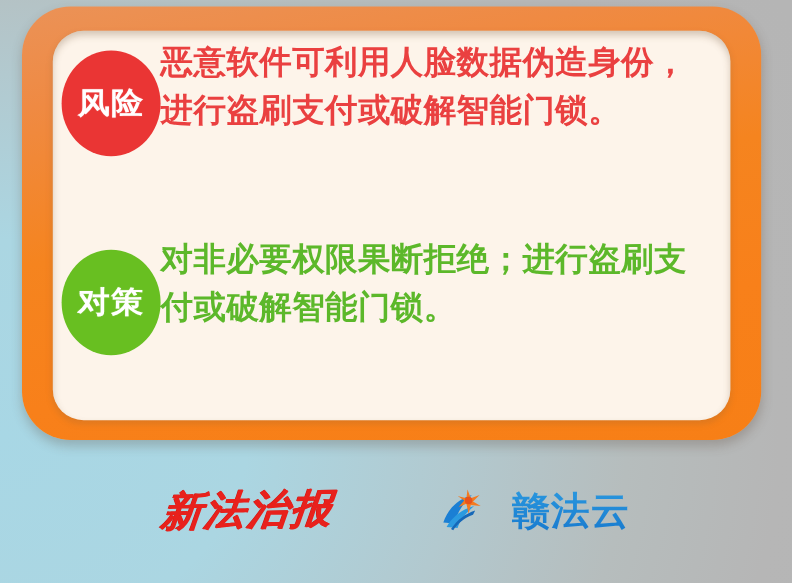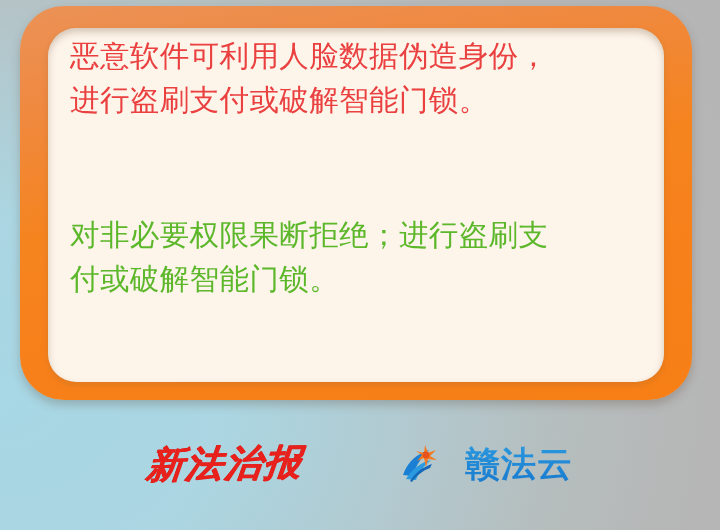--- a/index.html
+++ b/index.html
@@ -59,24 +59,23 @@
     letter-spacing:1px;
     line-height:1;
     white-space:nowrap;
     transform:scaleX(1.08);
     text-shadow:0 0 1px rgba(255,255,255,.55);
   }
   #badge-risk    { background:#ea3534; margin-top:12px; }
   #badge-counter { background:#68bf21; margin-top:14px; }
 
   .body-text {
-    margin-left:14px;
     font-size:29.5px;
     line-height:44px;
-    font-weight:400;
+    font-weight:700;
     letter-spacing:.4px;
     width:490px;
   }
   #text-risk    { color:#ea4040; }
   #text-counter { color:#5cb82a; }
 
   
   #footer {
     position:absolute;
     left:0; top:418px;
@@ -122,24 +121,30 @@
 </head>
 <body>
 
 <div id="poster">
 
   <div id="card-frame">
     <div id="card-inner"></div>
   </div>
 
   <div class="row" id="row-risk">
+    <div class="badge" id="badge-risk">
+      <span class="badge-label">风险</span>
+    </div>
     <div class="body-text" id="text-risk">恶意软件可利用人脸数据伪造身份，进行盗刷支付或破解智能门锁。</div>
   </div>
 
   <div class="row" id="row-counter">
+    <div class="badge" id="badge-counter">
+      <span class="badge-label">对策</span>
+    </div>
     <div class="body-text" id="text-counter">对非必要权限果断拒绝；进行盗刷支付或破解智能门锁。</div>
   </div>
 
   <div id="footer">
 
     <div id="logo-newspaper">新法治报</div>
 
     <div id="logo-cloud">
       <svg id="logo-cloud-mark" viewBox="0 0 44 44">
         <path d="M4 33 C9 19 18 12 30 8 C22 16 17 23 14 34 Z" fill="#1b7fd4"></path>

